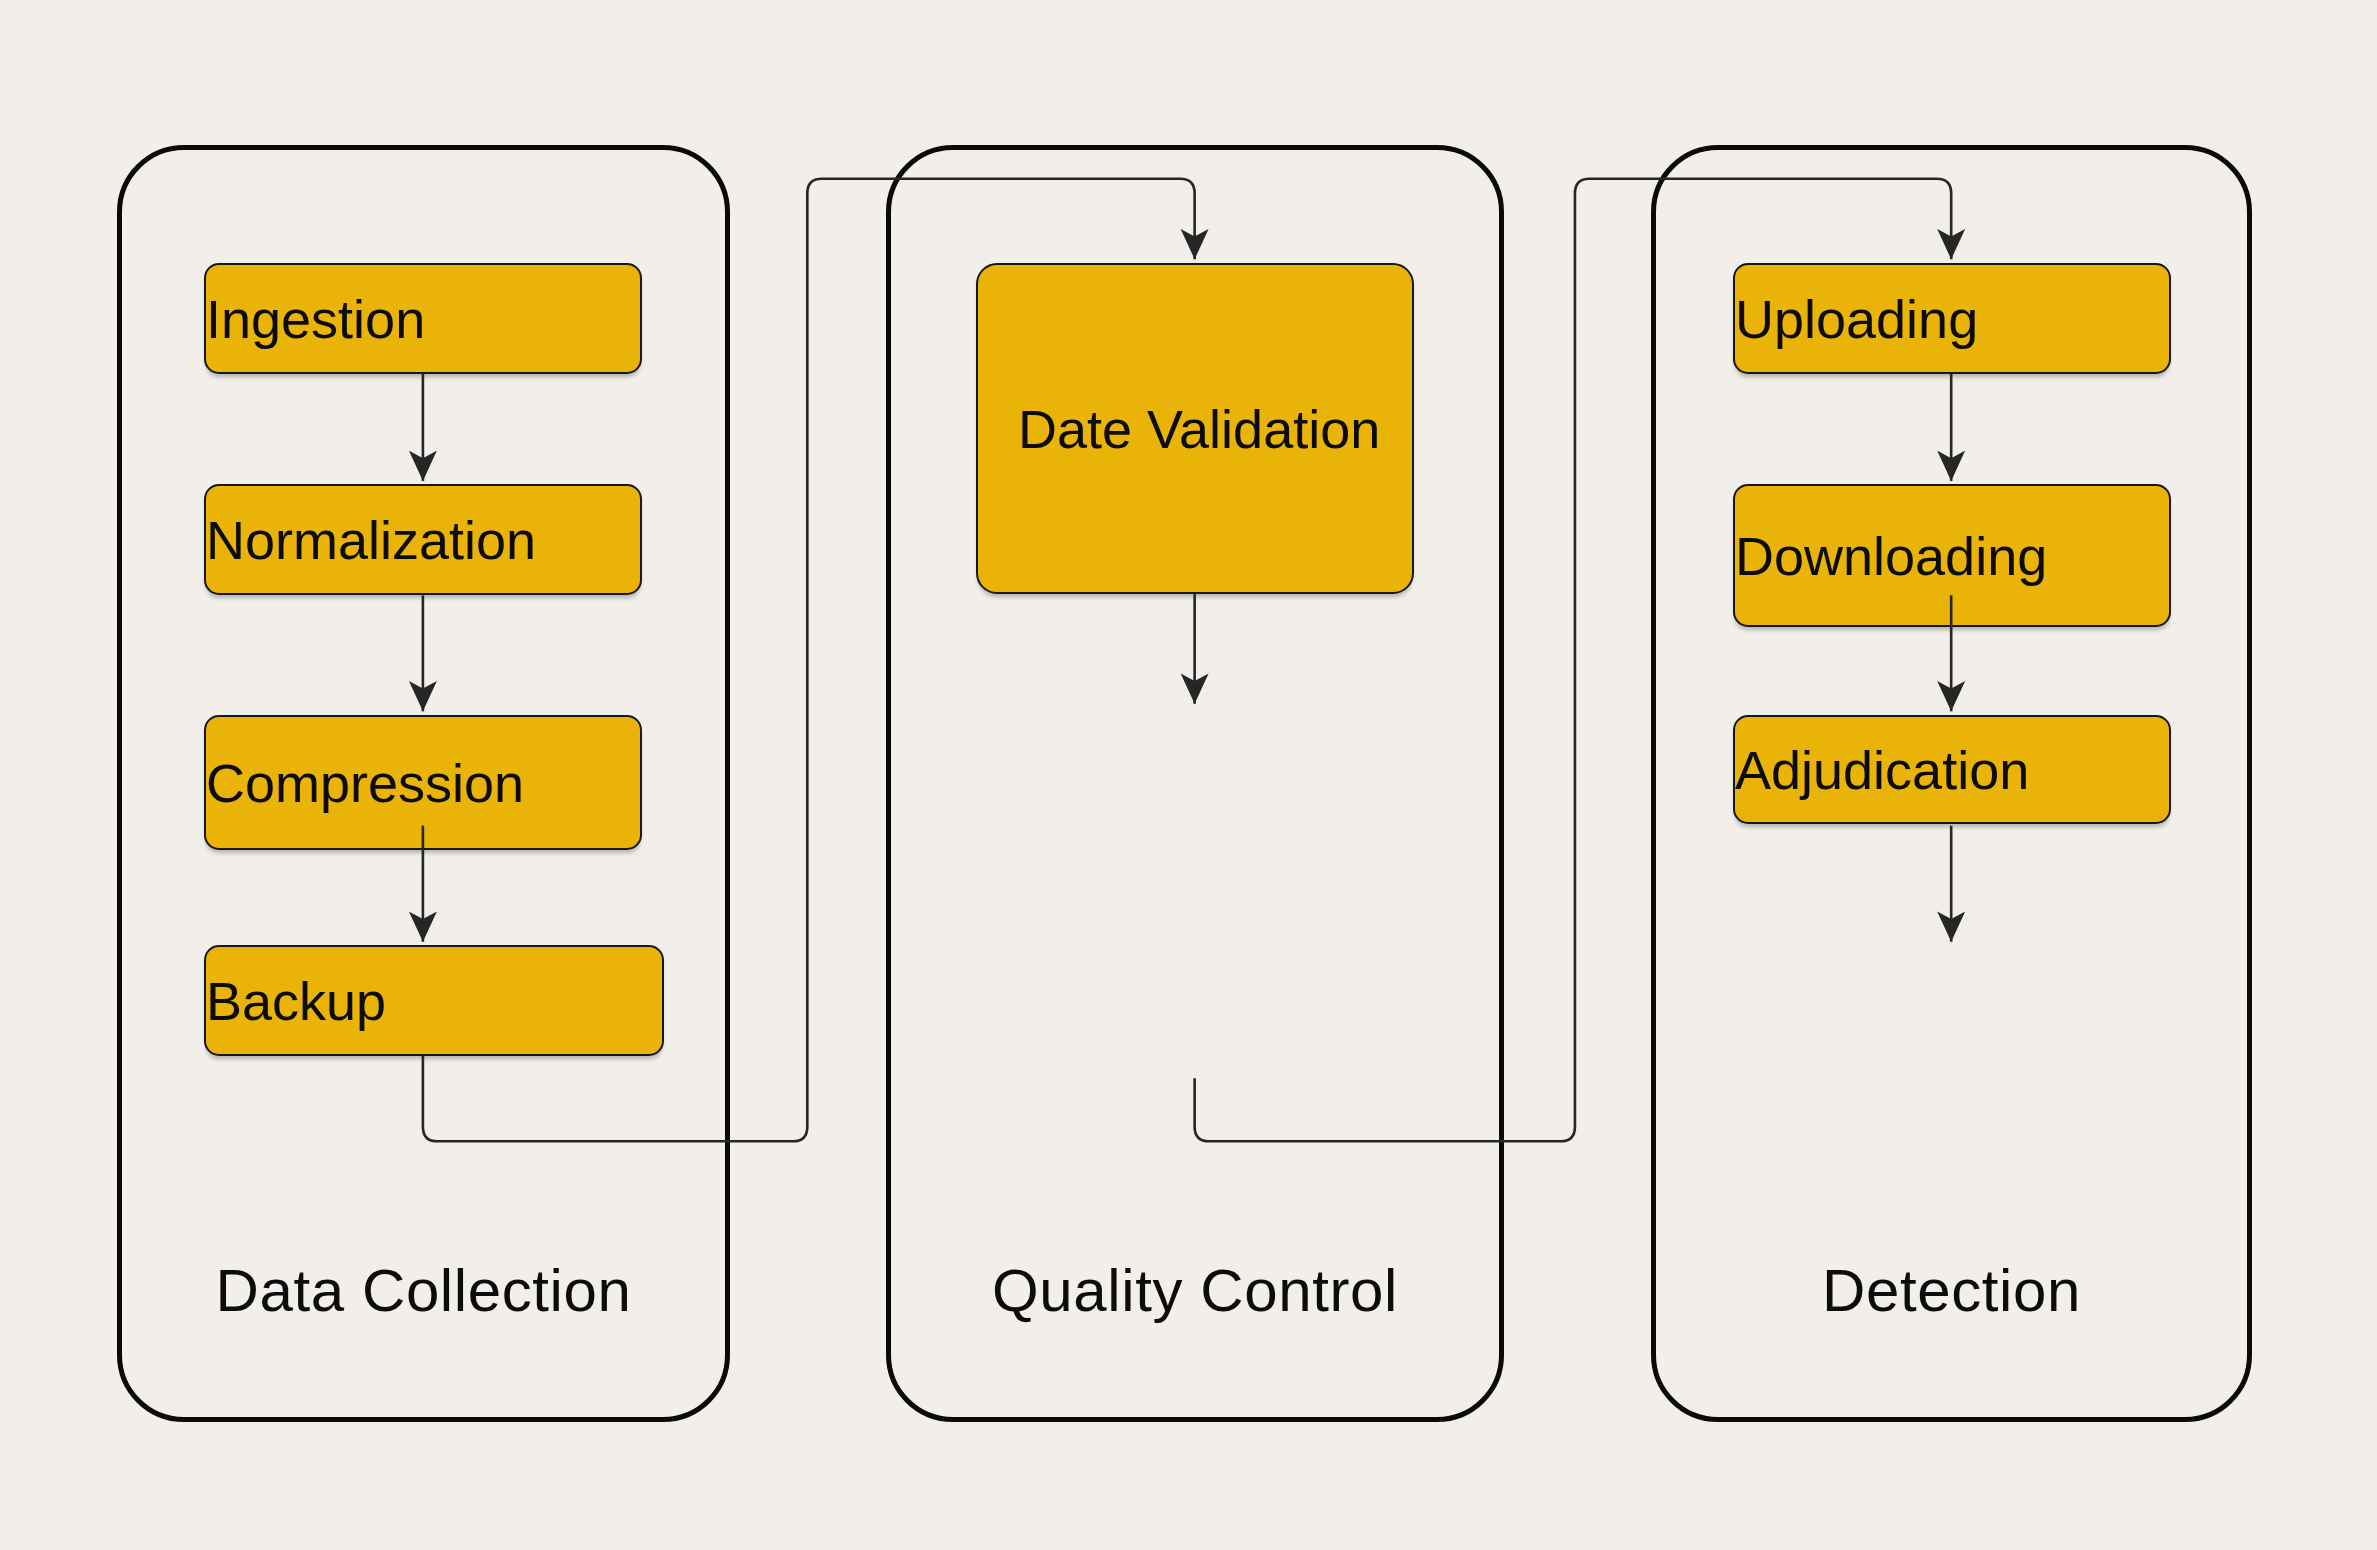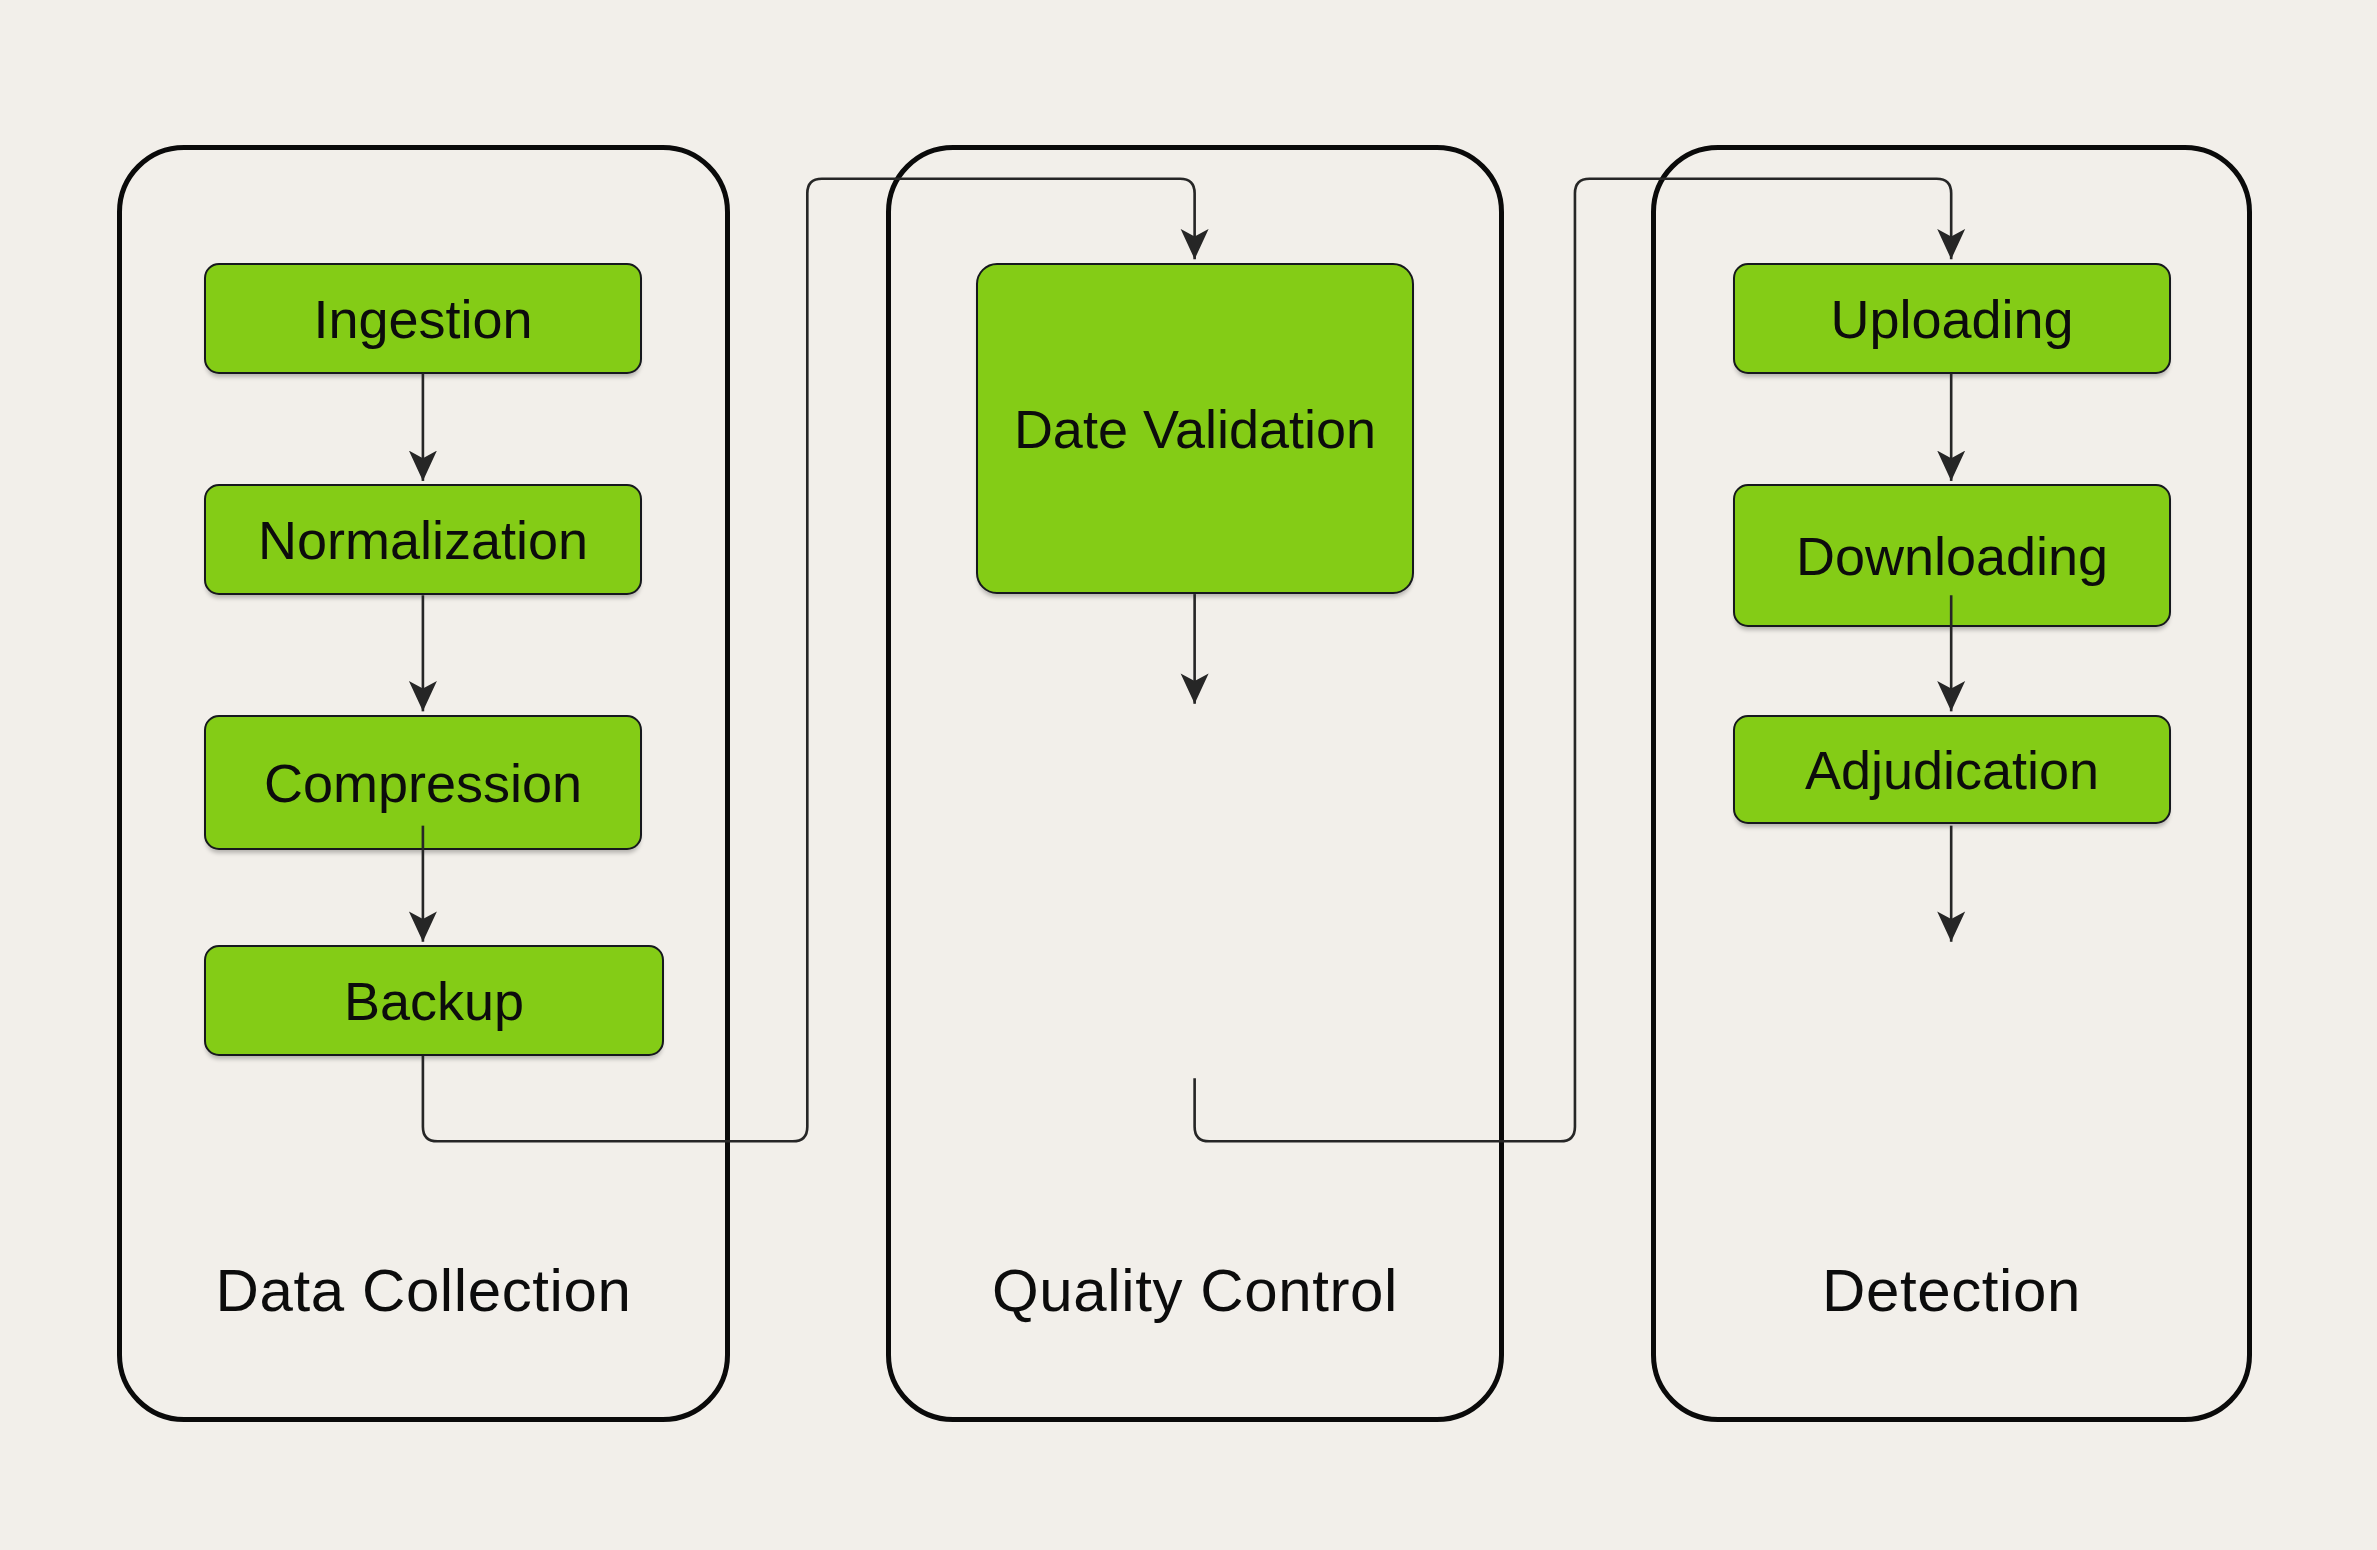--- a/index.html
+++ b/index.html
@@ -22,29 +22,29 @@
     position:absolute;
     left:0;right:0;
     text-align:center;
     font-size:60px;
     color:#0c0c0c;
     letter-spacing:0.6px;
   }
   .node{
     position:absolute;
     box-sizing:border-box;
-    background:#84cc16;
+    background:#eab308;
     border:2.3px solid #16181d;
     border-radius:15px;
-    display:flex;align-items:center;justify-content:center;
+    display:flex;align-items:center;
     font-size:54px;color:#0c0c0c;
     box-shadow:0 4.7px 4.1px -2.3px rgba(0,0,0,0.25);
     text-align:center;
   }
-  .node.tall{border-radius:21px;}
+  .node.tall{border-radius:21px;padding-left:40px;}
   .node.rounder{border-radius:36px;}
   svg.edges{position:absolute;left:0;top:0;pointer-events:none;}
   svg.edges path.link{stroke:#262626;stroke-width:4.5;fill:none;}
 </style>
 </head>
 <body>
 
 <div class="stage">
 
   <div class="group" style="left:117px;top:145px;width:613px;height:1277px;">

